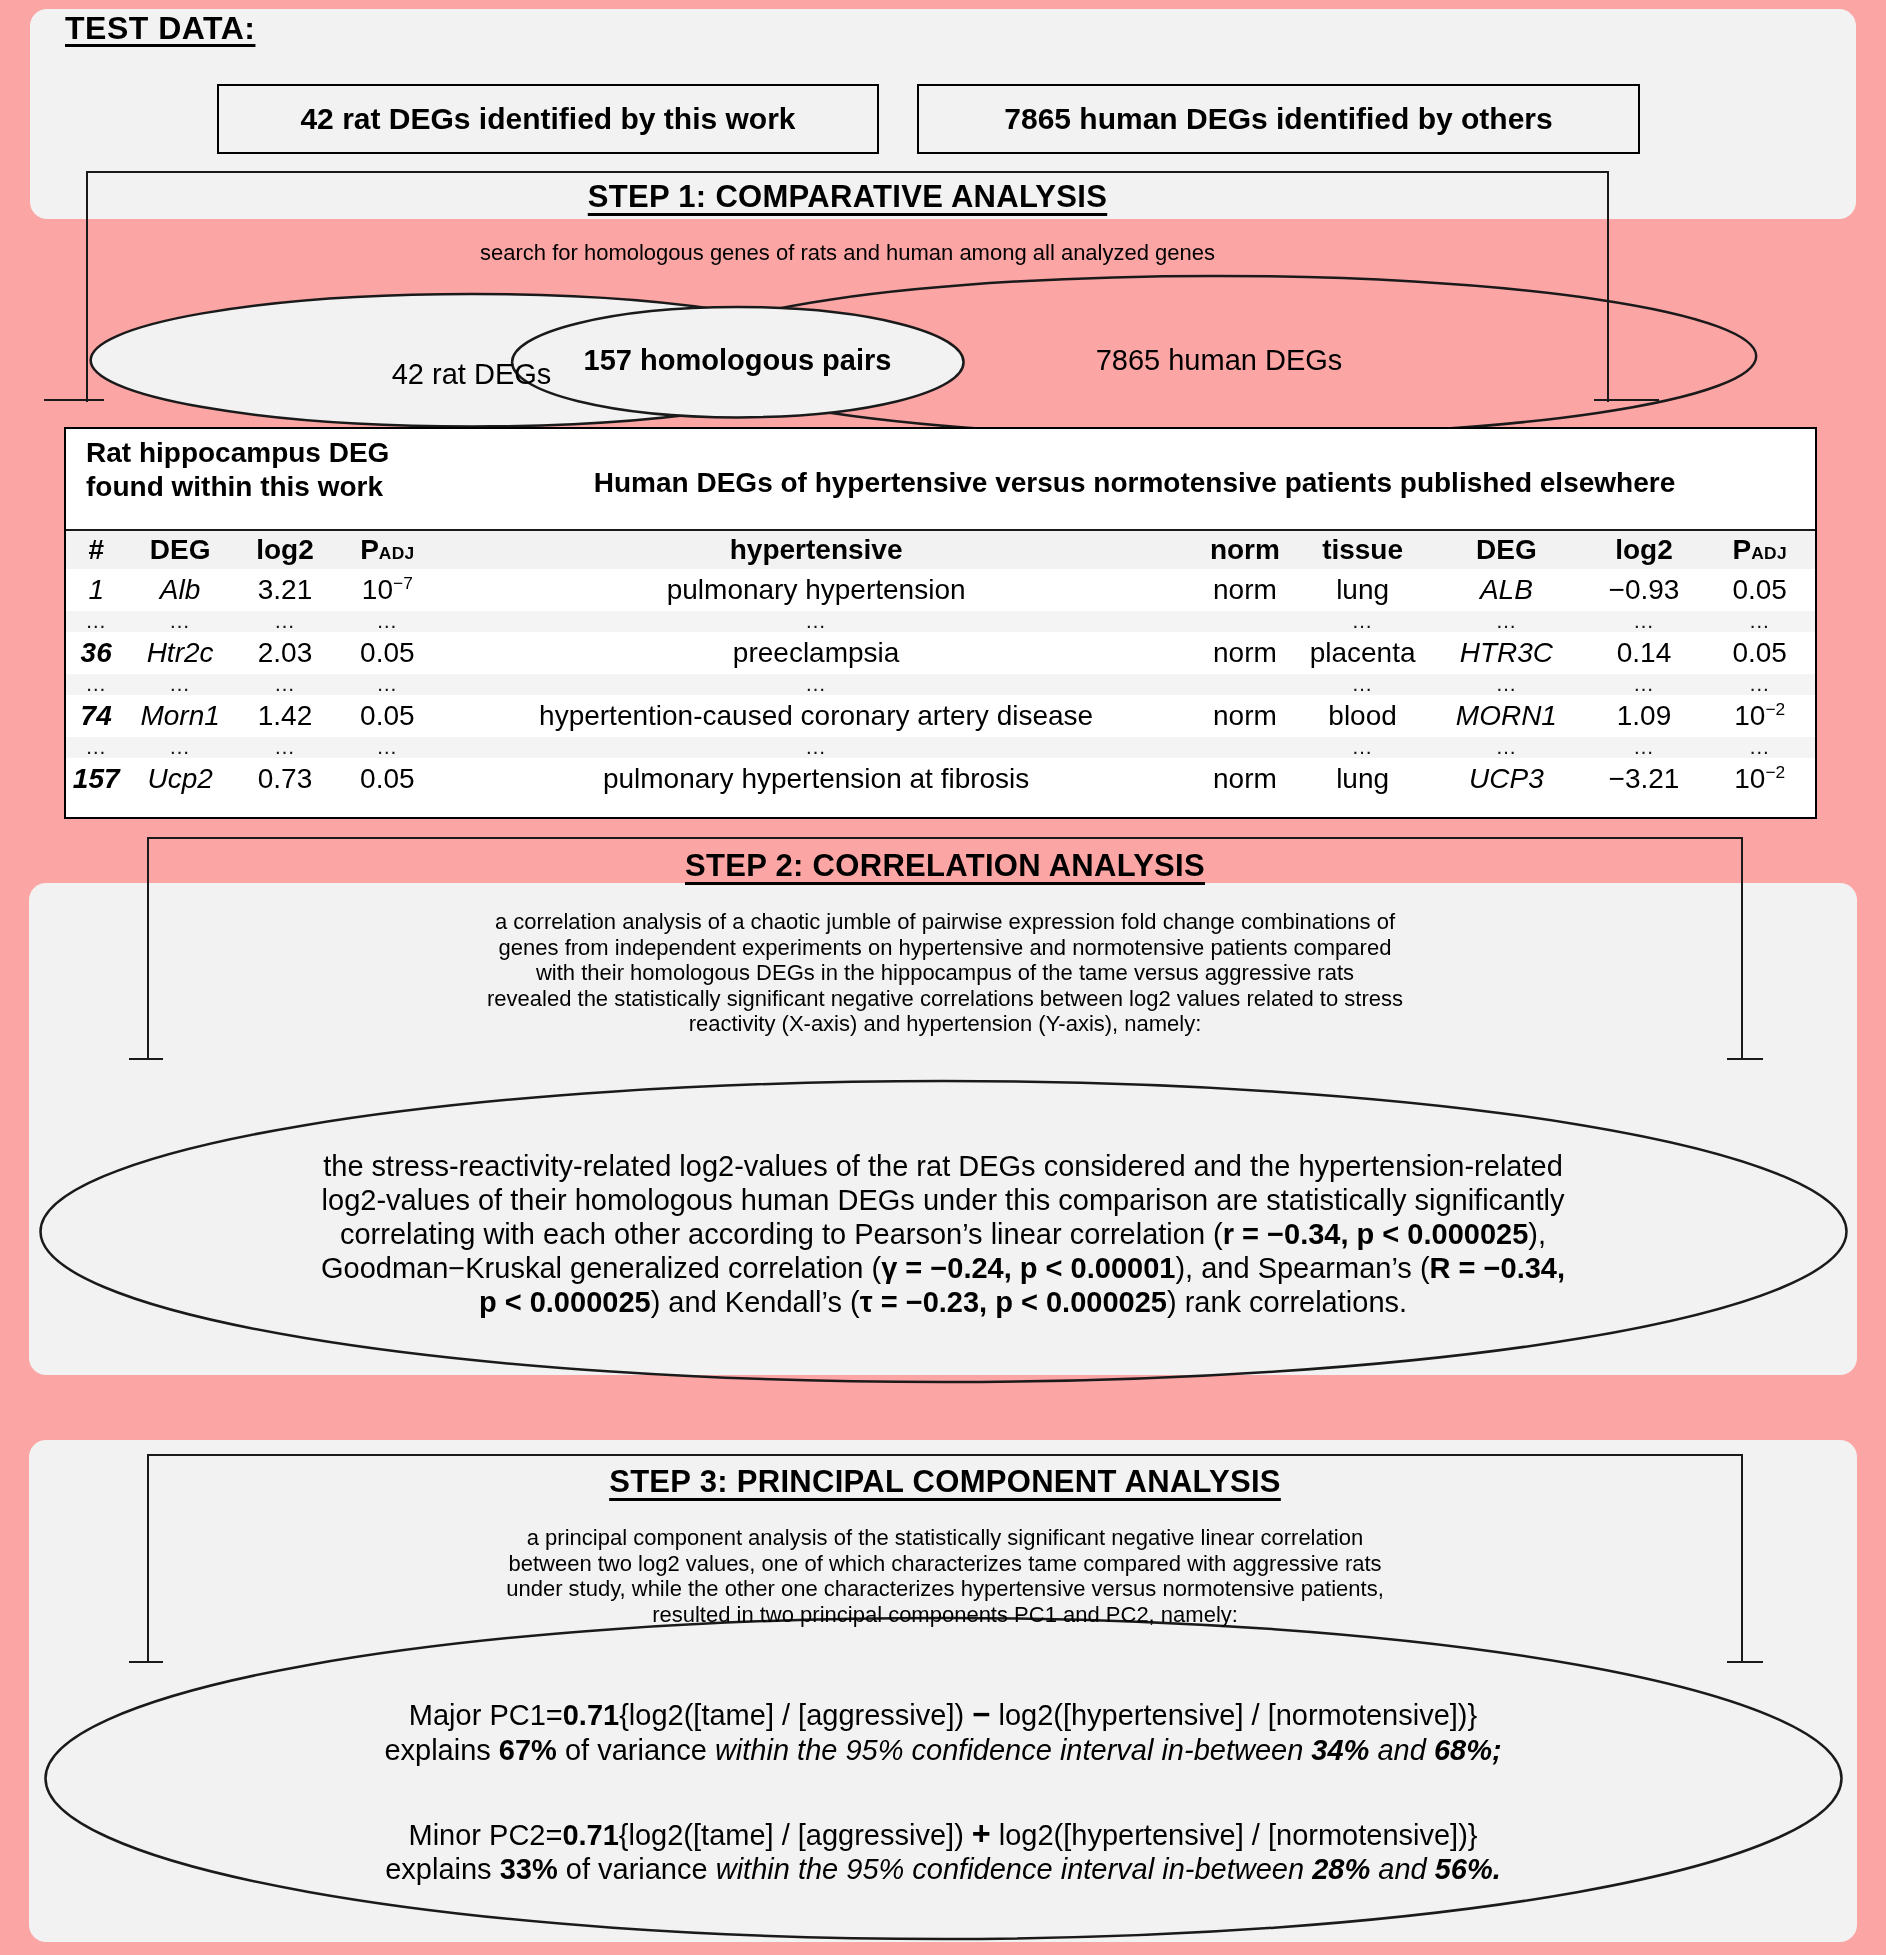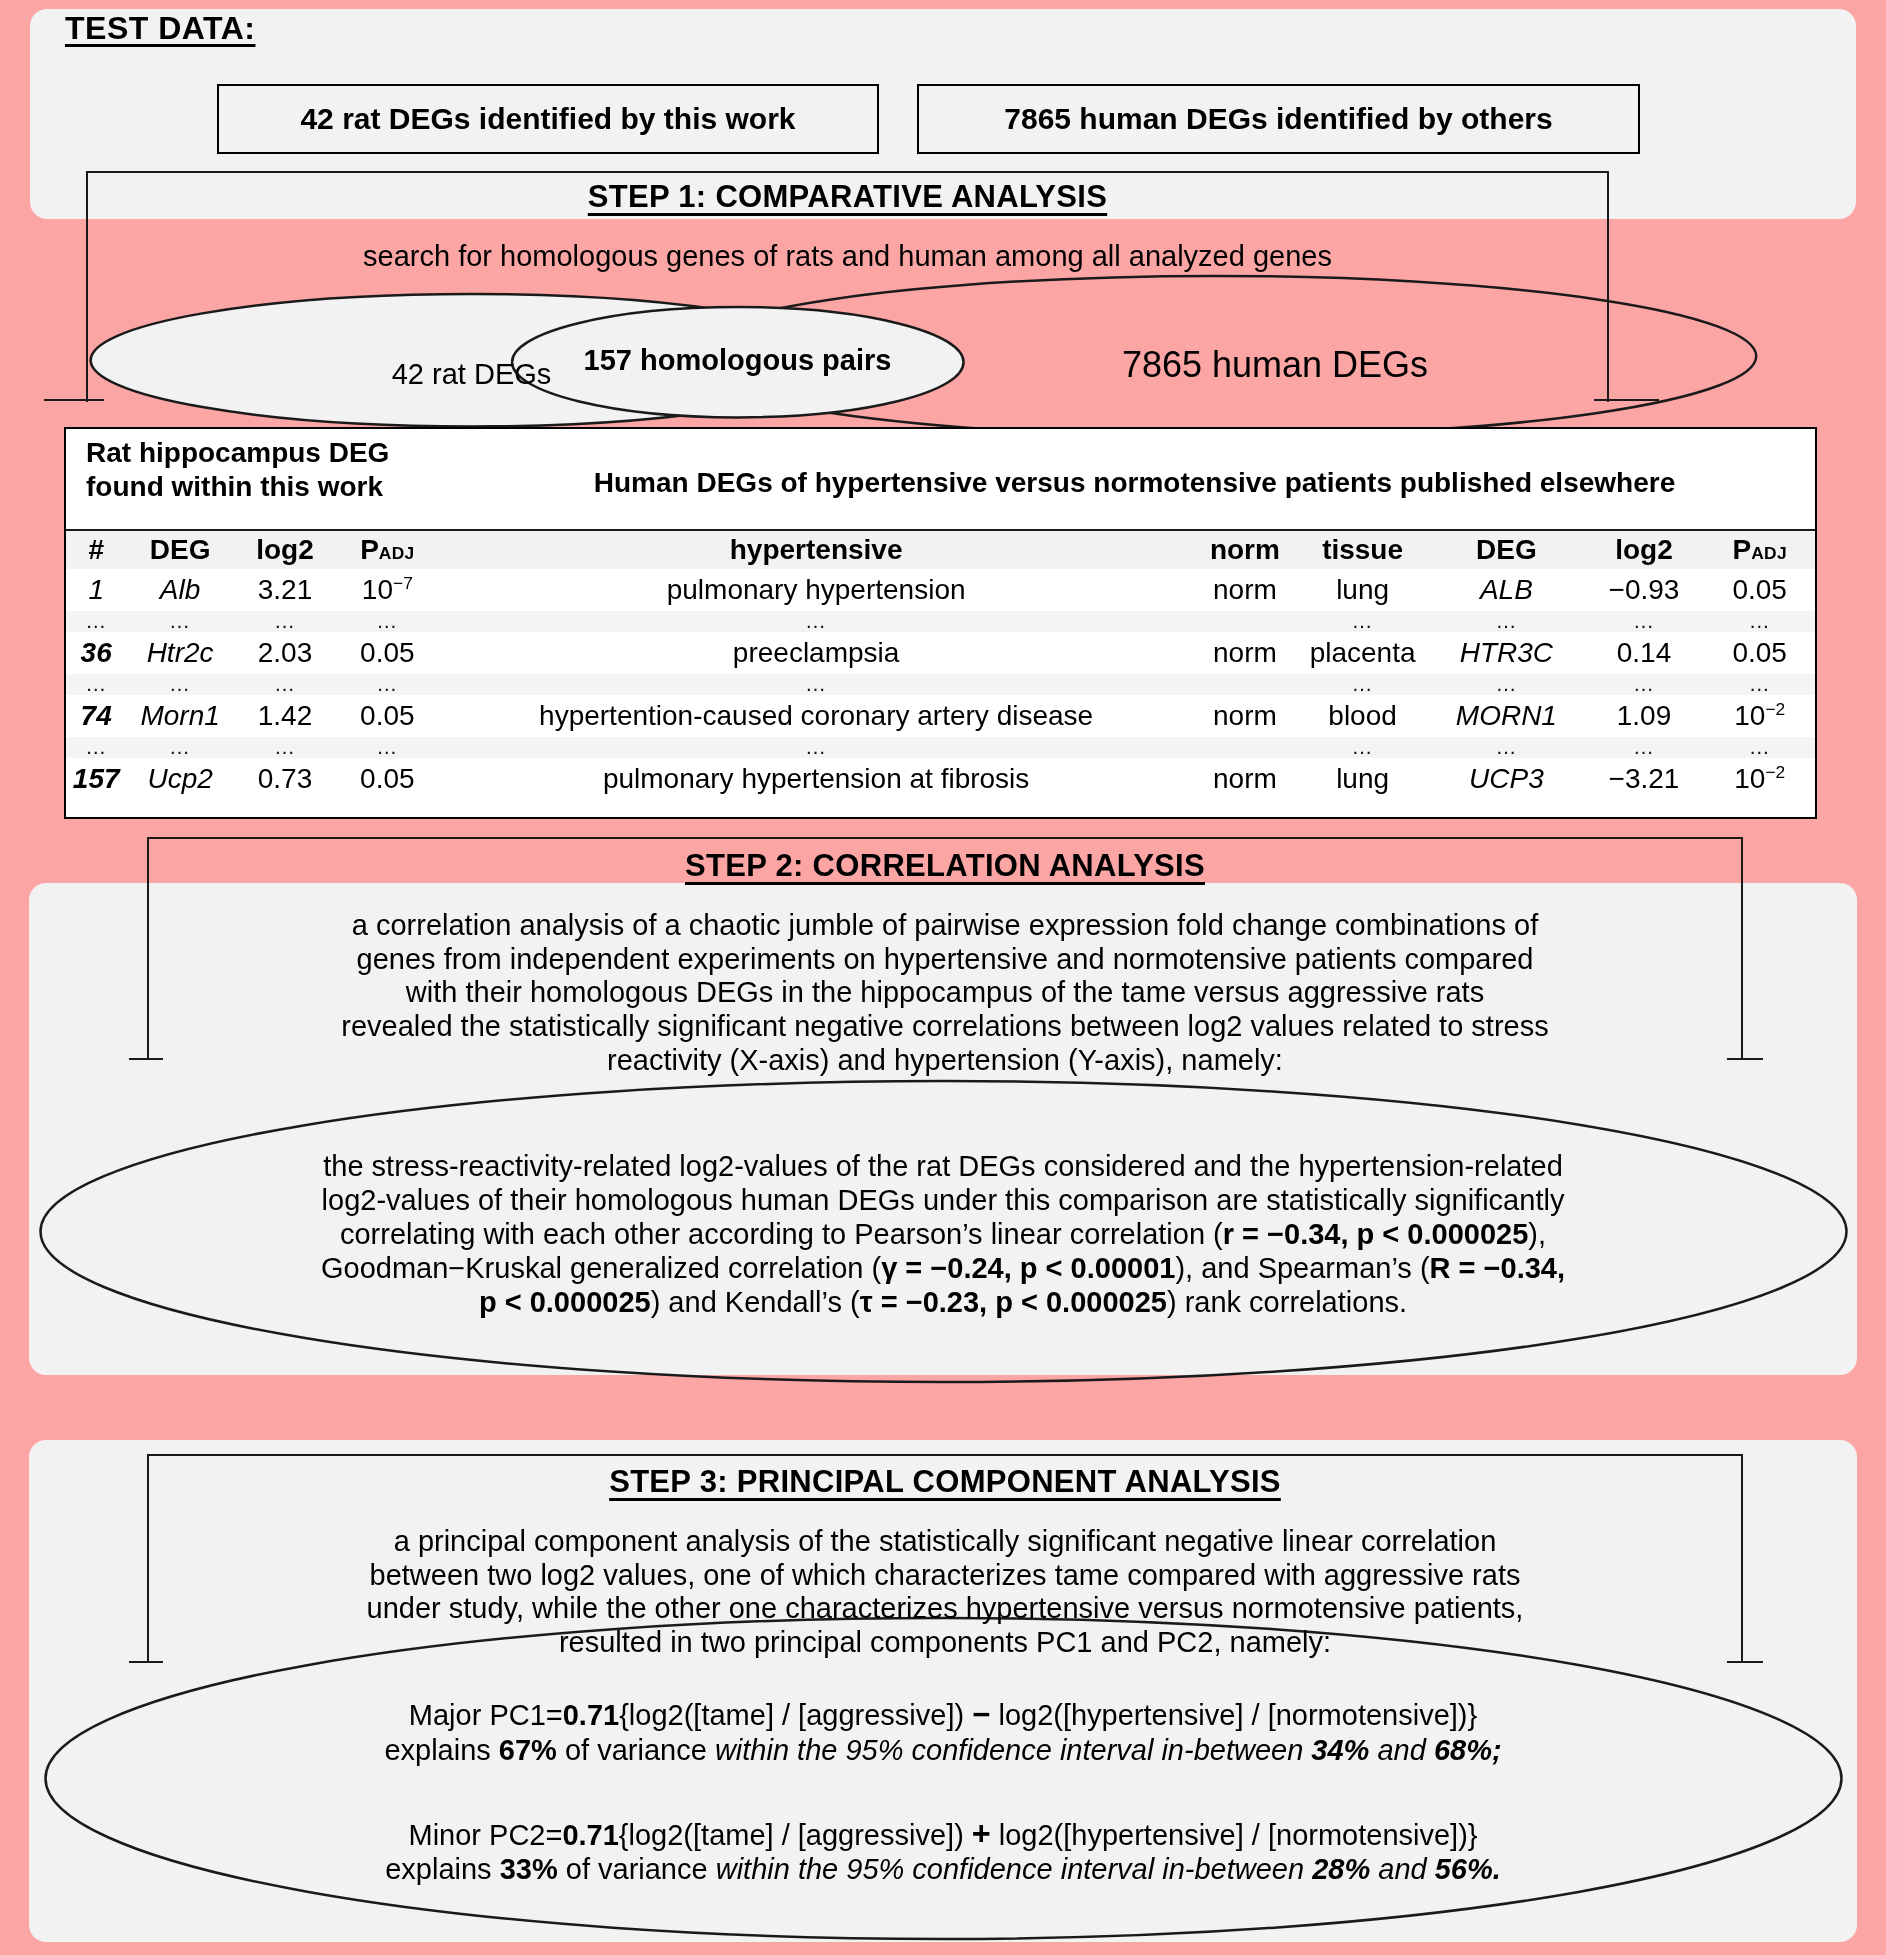--- a/index.html
+++ b/index.html
@@ -64,21 +64,21 @@
     text-align:center;
     font-size:31px;
     font-weight:bold;
     text-decoration:underline;
     text-underline-offset:6px;
     letter-spacing:0.3px;
   }
   .step-body{
     position:absolute;
     text-align:center;
-    font-size:29px;
+    font-size:22px;
     line-height:1.16;
   }
 
   
   #vec{position:absolute;left:0;top:0;width:1887px;height:1955px;}
 
   
   #tablebox{
     position:absolute;
     left:64px; top:427px;
@@ -176,21 +176,21 @@
 
   <div class="bracket" style="left:86px;top:171px;width:1523px;height:231px;"></div>
   <div class="bracket-foot" style="left:44px;top:399px;width:60px;"></div>
   <div class="bracket-foot" style="left:1594px;top:399px;width:65px;"></div>
 
   <div class="step-title" style="left:86px;top:179px;width:1523px;">STEP 1: COMPARATIVE ANALYSIS</div>
   <div class="step-body" style="left:86px;top:240px;width:1523px;">search for homologous  genes of rats and human  among all analyzed genes</div>
 
   <div class="ctr" style="left:261px;top:344px;width:421px;font-size:29px;margin-top:14px;">42 rat DEGs</div>
   <div class="ctr" style="left:537px;top:344px;width:401px;font-size:29px;font-weight:bold;">157 homologous pairs</div>
-  <div class="ctr" style="left:1024px;top:344px;width:502px;font-size:36px;">7865  human  DEGs</div>
+  <div class="ctr" style="left:968px;top:344px;width:502px;font-size:29px;">7865  human  DEGs</div>
 
   <div id="tablebox">
     <div id="tbl-head-right">Human DEGs of hypertensive versus normotensive patients published elsewhere</div>
     <div id="tbl-head-left">
       <div>Rat hippocampus DEG</div>
       <div>found within this work</div>
     </div>
 
     <table class="deg">
       <thead>

